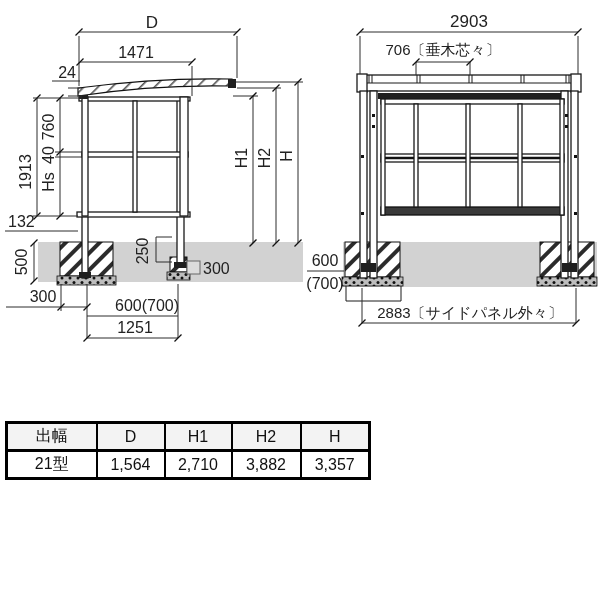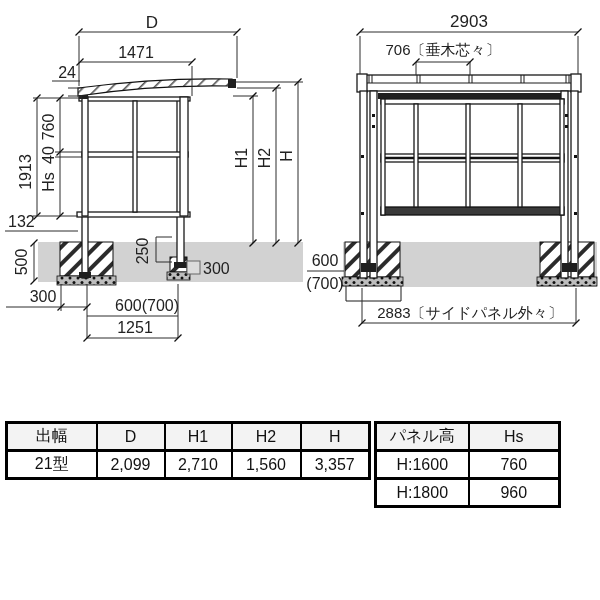--- a/index.html
+++ b/index.html
@@ -259,45 +259,23 @@
       <th>出幅</th>
       <th>D</th>
       <th>H1</th>
       <th>H2</th>
       <th>H</th>
     </tr>
   </thead>
   <tbody>
     <tr>
       <td>21型</td>
-      <td>2,099</td>
+      <td>1,564</td>
       <td>2,710</td>
-      <td>1,560</td>
+      <td>3,882</td>
       <td>3,357</td>
     </tr>
   </tbody>
 </table>
 
 
-<table class="spec" style="left:374px;top:421px;width:184px;">
-  <colgroup>
-        <col style="width:93px">
-        <col style="width:91px">
-      </colgroup>
-  <thead>
-    <tr>
-      <th>パネル高</th>
-      <th>Hs</th>
-    </tr>
-  </thead>
-  <tbody>
-    <tr>
-      <td>H:1600</td>
-      <td>760</td>
-    </tr>
-    <tr>
-      <td>H:1800</td>
-      <td>960</td>
-    </tr>
-  </tbody>
-</table>
 
 </div>
 
 </body></html>

